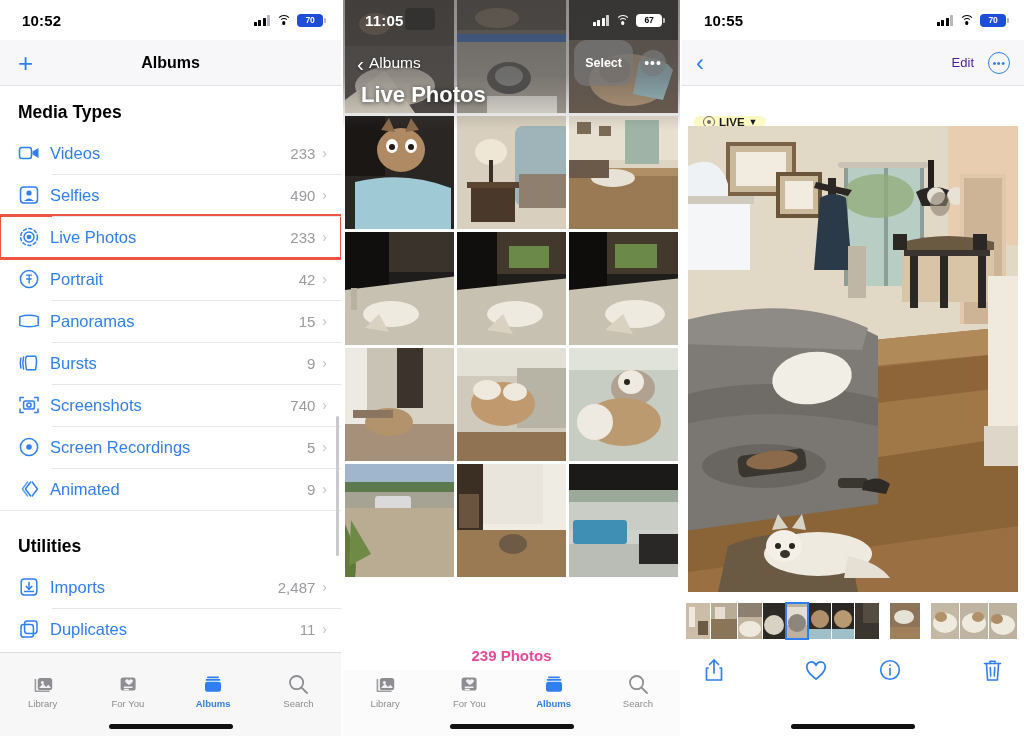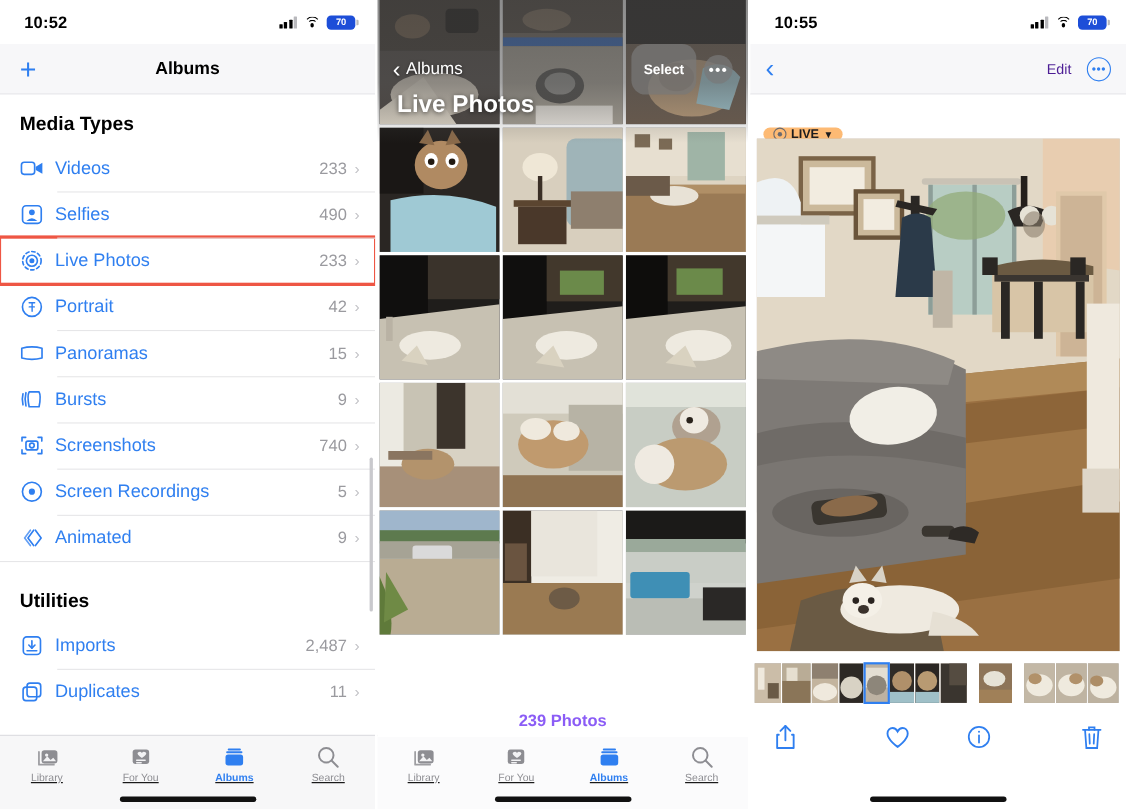--- a/index.html
+++ b/index.html
@@ -89,24 +89,24 @@
   .row .ico { width: 28px; flex:0 0 28px; display:flex; align-items:center; color:#2f7ff0;}
   .row .lbl { font-size: 16.5px; color:#2f7ff0; margin-left: 4px; }
   .row .cnt { margin-left:auto; font-size:15px; color:#9a9a9f; }
   .row .chev { margin-left: 7px; color:#c3c3c7; font-size:14px; }
   .row.highlight { outline: 3px solid #ee5644; outline-offset:-1px; z-index:5; }
   .scroll-ind{position:absolute;right:2px;top:330px;width:3px;height:140px;border-radius:2px;background:#c9c9cd;}
   .divider-gap { height: 10px; background:#fff; border-top:1px solid #e6e6e8;}
 
   
   .tabbar {
-    position:absolute; left:0; right:0; bottom:0; height:68px;
+    position:absolute; left:0; right:0; bottom:0; height:84px;
     background: rgba(246,246,248,.94);
     border-top: 1px solid #dcdce0;
-    display:flex; align-items:flex-start; padding-top:8px;text-decoration:underline;
+    display:flex; align-items:flex-start; padding-top:20px;
   }
   .tabbar.plain { background:#fbfbfc; border-top:1px solid #ececed;}
   .tab { flex:1; display:flex; flex-direction:column; align-items:center; gap:3px; }
   .tab .tl { font-size:9.5px; color:#8d8d92; }
   .tab.active .tl { color:#2f7ff0; font-weight:bold; }
   .home-ind{position:absolute;bottom:7px;left:50%;transform:translateX(-50%);width:124px;height:5px;border-radius:3px;background:#111;}
 
   
   .grid {
     position:absolute; inset:0;
@@ -138,36 +138,36 @@
     background: rgba(120,120,120,.72); color:#fff; font-size:14px; letter-spacing:1px;
     width:26px;height:26px;border-radius:50%;display:flex;align-items:center;justify-content:center;
   }
   .mid-bigtitle{
     position:absolute; top:82px; left:18px; z-index:25;
     color:#fff; font-size:22px; font-weight:bold;
     text-shadow: 0 1px 5px rgba(0,0,0,.6);
   }
   .photo-count {
     position:absolute; left:0; right:0; bottom:72px; text-align:center;
-    font-size:15px; font-weight:bold; color:#8b5cf6; z-index:15;
+    font-size:15px; font-weight:bold; color:#ec4899; z-index:15;
   }
   .count-bg{position:absolute;left:0;right:0;bottom:66px;height:52px;background:#fff;z-index:14;}
 
   
   .nav-right{
     height:46px; display:flex; align-items:center; padding:0 14px;
     background: rgba(246,246,248,.92); border-bottom:1px solid #e2e2e5;
   }
   .nav-right .bk{color:#2f7ff0;font-size:24px;font-weight:300;line-height:1;}
   .nav-right .sp{margin-left:auto;display:flex;align-items:center;gap:14px;}
   .nav-right .edit{color:#4c1d95;font-size:13px;}
   .circ-dots{width:22px;height:22px;border:1.6px solid #2f7ff0;border-radius:50%;display:flex;align-items:center;justify-content:center;color:#2f7ff0;font-size:11px;letter-spacing:.5px;}
   .live-bar{height:40px;display:flex;align-items:center;padding:0 12px;background:#fff;}
   .live-chip{
-    display:flex;align-items:center;gap:4px;background:#fdba74;border-radius:12px;
+    display:flex;align-items:center;gap:4px;background:#fef9c3;border-radius:12px;
     padding:0 9px;font-size:11.5px;font-weight:bold;color:#1c1c1e;margin-top:31px;
   }
   .live-chip .lring{width:12px;height:12px;border:1.4px solid #6b6b70;border-radius:50%;display:flex;align-items:center;justify-content:center;}
   .live-chip .lring i{width:4px;height:4px;border-radius:50%;background:#6b6b70;display:block;}
   .big-photo{margin:0 6px;height:466px;overflow:hidden;position:relative;background:#cbbfae;}
   .filmstrip{
     position:absolute;bottom:96px;left:0;right:0;height:38px;display:flex;gap:1px;padding:0 4px;align-items:center;
   }
   .fs{height:36px;overflow:hidden;position:relative;background:#b0a79a;}
   .fs.selected{outline:2.5px solid #2f7ff0;outline-offset:-1px;z-index:3;}
@@ -563,20 +563,37 @@
             <rect y="38" width="114" height="28" fill="#c9cdc6"></rect>
             <rect x="4" y="56" width="54" height="24" rx="3" fill="#3f8fb5"></rect>
             <rect y="80" width="114" height="33" fill="#babdb5"></rect>
             <rect x="70" y="70" width="40" height="30" fill="#2a2826"></rect>
           </svg>
         </div>
     </div>
 
     <div class="mid-overlay"></div>
 
+    <div class="statusbar sb-light" style="z-index:26;">
+      <span class="time">11:05</span>
+      <span class="sb-right">
+        <span class="bars">
+            <i></i>
+            <i></i>
+            <i></i>
+            <i></i>
+          </span>
+        <span class="wifi">
+            <span class="a"></span>
+            <span class="b"></span>
+            <span class="c"></span>
+          </span>
+        <span class="battery">67</span>
+      </span>
+    </div>
 
     <div class="mid-nav">
       <span class="back-btn">
         <span class="chev-l">‹</span>
         <span>Albums</span>
       </span>
       <span class="pill">
         <span class="sel">Select</span>
         <span class="dots">•••</span>
       </span>

